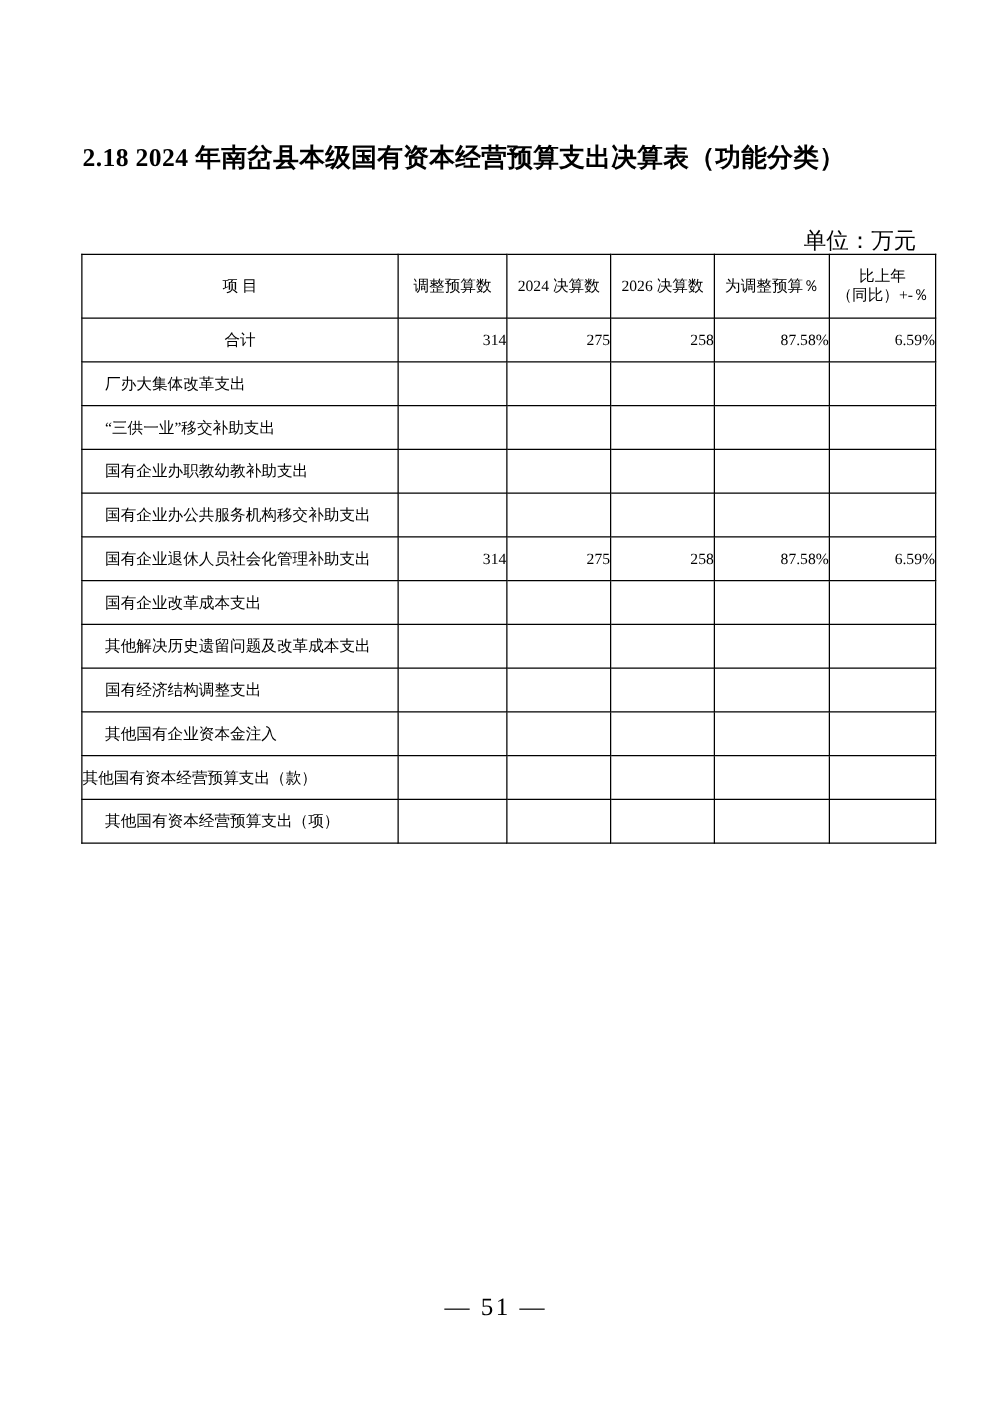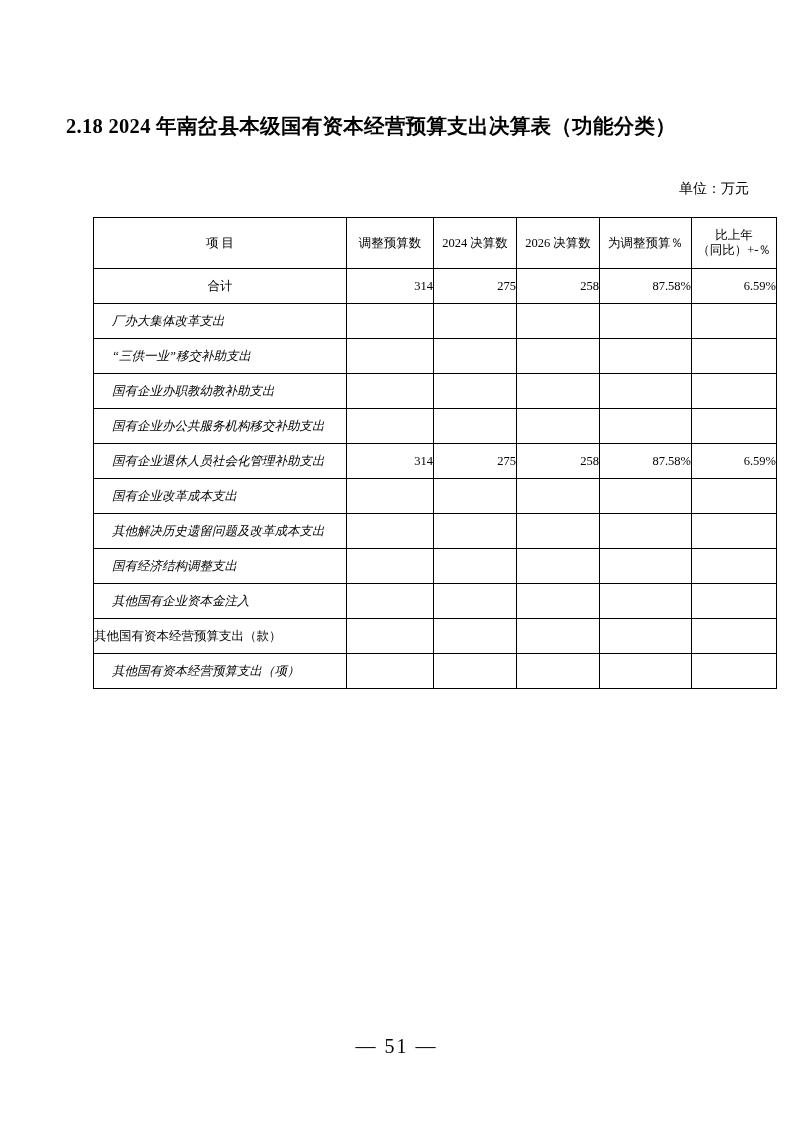--- a/index.html
+++ b/index.html
@@ -27,30 +27,29 @@
     left: 66px;
     top: 112px;
     width: 680px;
     font-size: 20.5px;
     font-weight: bold;
     letter-spacing: 0.3px;
     white-space: nowrap;
   }
   .unit-label {
     position: absolute;
-    right: 44px;
+    right: 60px;
     top: 180px;
-    font-size: 14px;
+    font-size: 18px;
   }
   .table-wrap {
     position: absolute;
     left: 65px;
-    top: 217px;
+    top: 203px;
     width: 683px;
-    margin-left: 28px;
   }
   table.fin {
     border-collapse: collapse;
     width: 683px;
     table-layout: fixed;
   }
   table.fin col.c-item   { width: 253px; }
   table.fin col.c-adj    { width: 87px; }
   table.fin col.c-2024   { width: 83px; }
   table.fin col.c-2023   { width: 83px; }
@@ -73,21 +72,21 @@
   }
   .hdr-two-line {
     display: block;
     line-height: 1.22;
   }
   td.item {
     text-align: left;
     padding-left: 10px;
     white-space: nowrap;
   }
-  td.item.indent1 { padding-left: 18px; font-style: italic; }
+  td.item.indent1 { padding-left: 18px; }
   td.item.center {
     text-align: center;
     padding-left: 0;
     font-family: Liberation Serif, serif;
   }
   td.num {
     text-align: right;
     padding-right: 8px;
     white-space: nowrap;
   }

